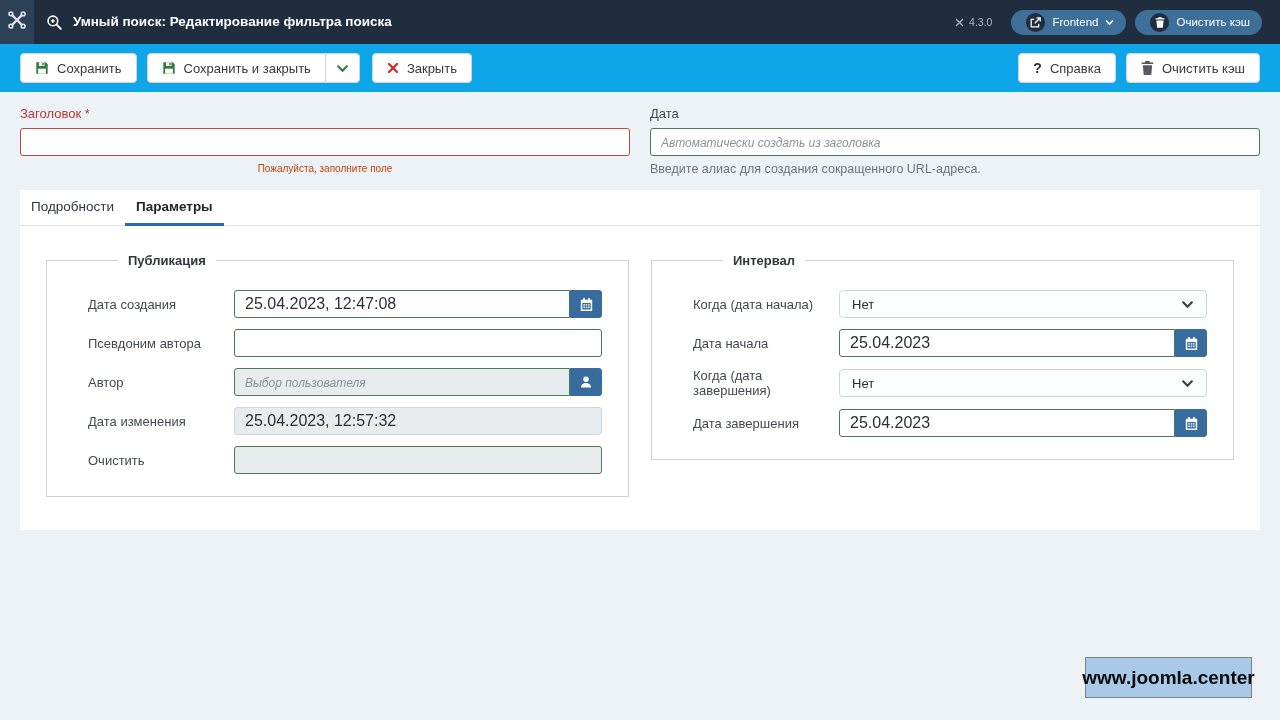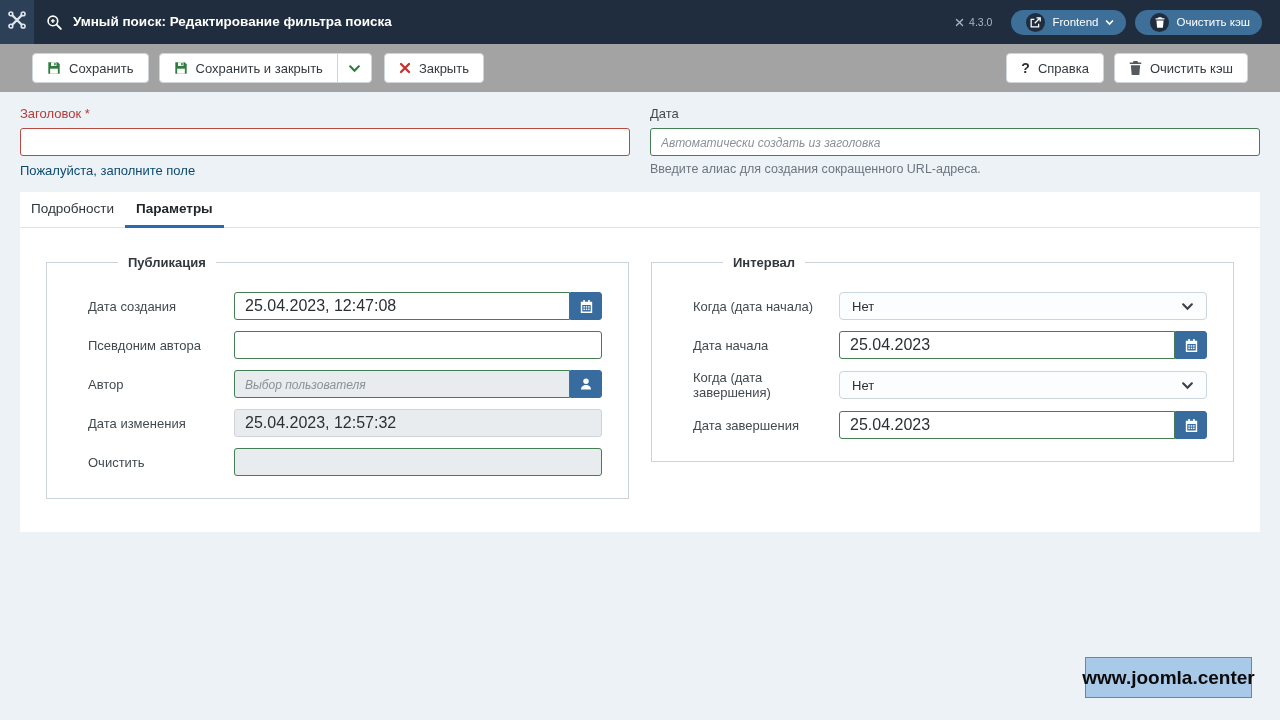--- a/index.html
+++ b/index.html
@@ -26,21 +26,21 @@
   .pill {
     height:25px; border-radius:13px; background:#3e6f99; display:flex; align-items:center;
     gap:7px; padding:0 12px 0 15px; color:#fff; font-size:11.5px; cursor:pointer; border:none;
   }
   .pill .circ {
     width:19px; height:19px; border-radius:50%; background:#1f2d3f;
     display:flex; align-items:center; justify-content:center; flex:none;
   }
   
   .toolbar {
-    height:48px; background:#a3a3a3; display:flex; align-items:center; padding:0 32px;
+    height:48px; background:#0ea5e9; display:flex; align-items:center; padding:0 20px;
   }
   .tgroup { display:flex; align-items:center; }
   .btn {
     height:30px; background:#fff; border:1px solid #ced4da; border-radius:4px;
     display:flex; align-items:center; gap:8px; padding:0 14px; font-size:13px;
     color:#353a3f; cursor:pointer; font-family:inherit;
   }
   .btn .q { font-weight:800; font-size:14px; color:#2b2f33; }
   .split-main { border-radius:4px 0 0 4px; }
   .split-arrow { border-radius:0 4px 4px 0; margin-left:-1px; padding:0 10px; }
@@ -52,21 +52,21 @@
     display:grid; grid-template-columns:1fr 1fr; gap:20px; padding:14px 20px 10px;
   }
   .field-label { font-size:13px; margin-bottom:7px; display:block; color:#42494f; }
   .lbl-danger { color:#bb3a33; }
   .inp {
     width:100%; height:28px; border:1px solid #457d54; border-radius:3px;
     padding:0 10px; font-size:16px; color:#2b3035; background:#fff; font-family:inherit;
   }
   .inp::placeholder { color:#8a9199; font-style:italic; font-size:12px; }
   .inp-danger { border-color:#bb4a44; }
-  .err-msg { text-align:left; color:#0c4a6e; font-size:13px; margin-top:7px; }
+  .err-msg { text-align:center; color:#c2410c; font-size:10px; margin-top:7px; }
   .help-msg { color:#6c757d; font-size:12.5px; margin-top:6px; }
   
   .card { margin:4px 20px 0; background:#fff; padding-bottom:33px; min-height:330px; }
   .tabs { display:flex; border-bottom:1px solid #dfe3e7; }
   .tab {
     padding:9px 11px; font-size:13.5px; color:#30373e; cursor:pointer;
     border-bottom:3px solid transparent; margin-bottom:-1px; background:none; font-family:inherit; border-top:none; border-left:none; border-right:none;
   }
   .tab.active { font-weight:700; border-bottom-color:#2a69b3; color:#22262b; }
   .card-content {

